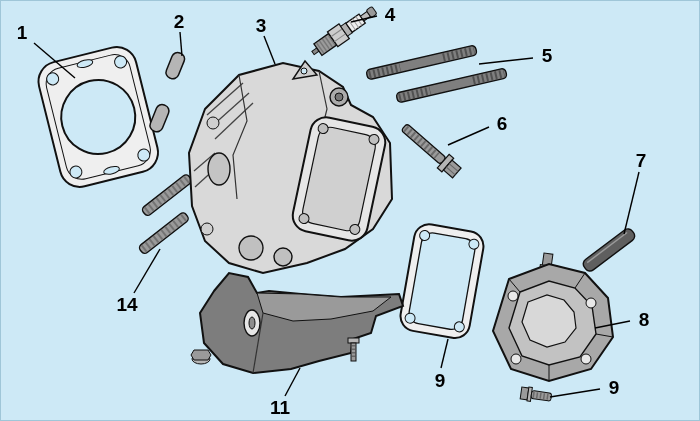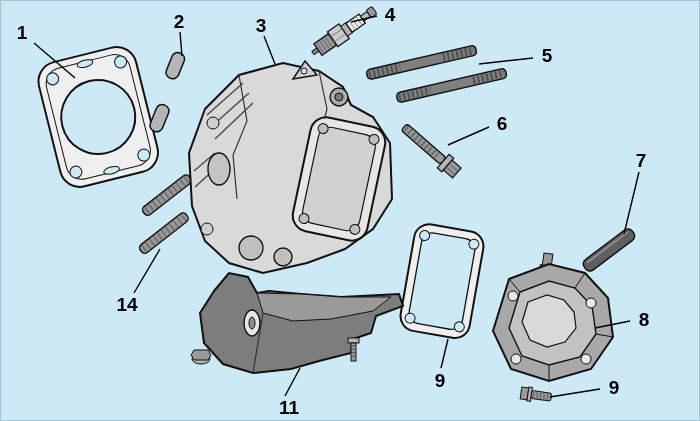--- a/index.html
+++ b/index.html
@@ -210,16 +210,16 @@
 <div class="callout" style="left:21px;top:31px;">1</div>
 <div class="callout" style="left:178px;top:20px;">2</div>
 <div class="callout" style="left:260px;top:24px;">3</div>
 <div class="callout" style="left:389px;top:13px;">4</div>
 <div class="callout" style="left:546px;top:54px;">5</div>
 <div class="callout" style="left:501px;top:122px;">6</div>
 <div class="callout" style="left:640px;top:159px;">7</div>
 <div class="callout" style="left:643px;top:318px;">8</div>
 <div class="callout" style="left:613px;top:386px;">9</div>
 <div class="callout" style="left:439px;top:379px;">9</div>
-<div class="callout" style="left:279px;top:406px;margin-left:9px;">11</div>
+<div class="callout" style="left:279px;top:406px;">11</div>
 <div class="callout" style="left:126px;top:303px;">14</div>
 
 </div>
 
 </body></html>

